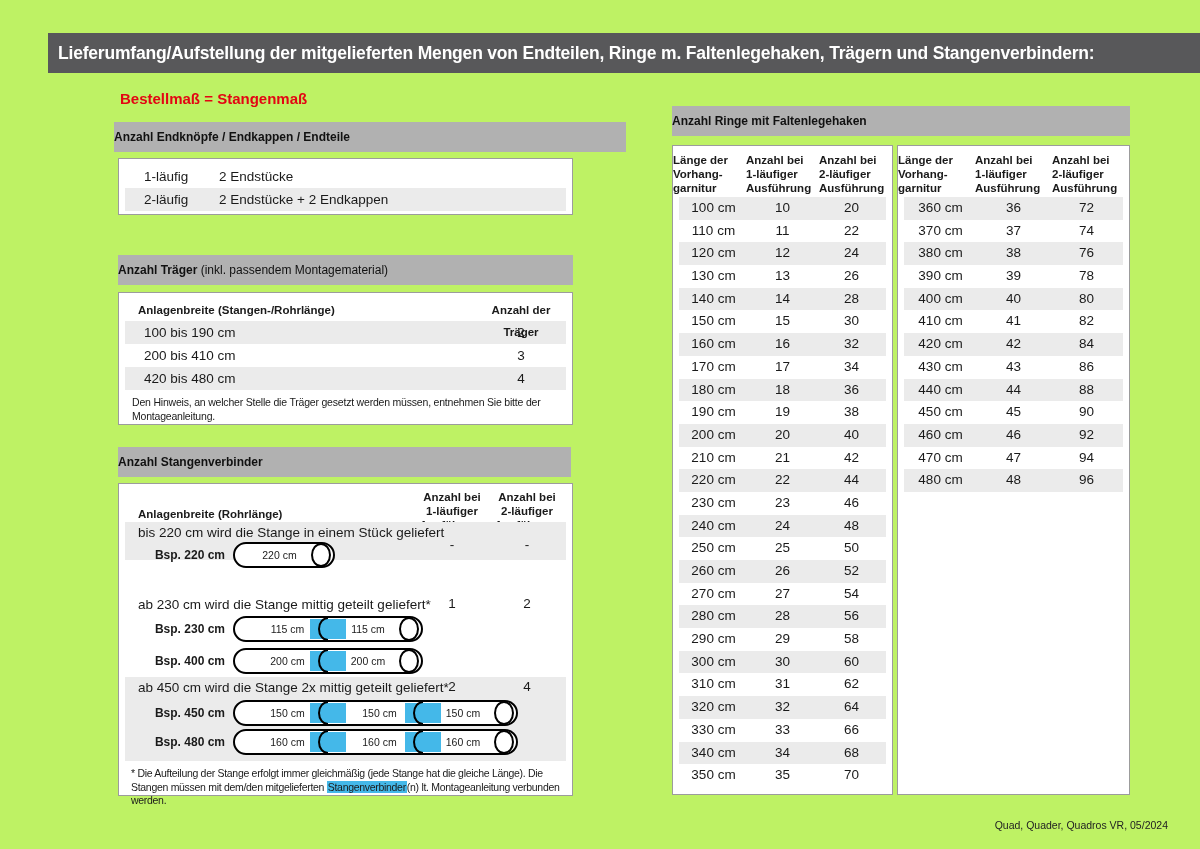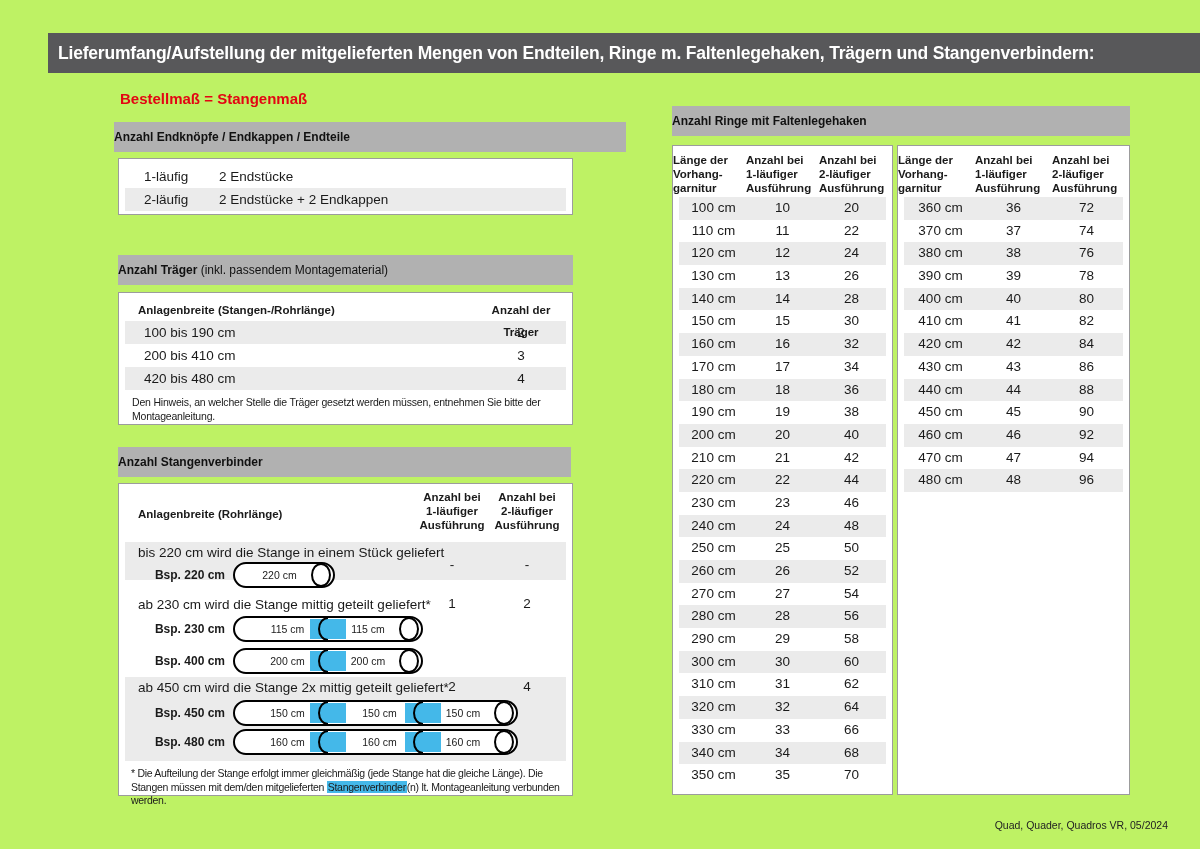--- a/index.html
+++ b/index.html
@@ -35,21 +35,21 @@
   .tra-row .c2{width:90px;text-align:center;}
   .tra-row.alt{background:#ebebeb;}
   .tra-note{margin:6px 30px 0 13px;font-size:10.5px;line-height:1.32;letter-spacing:-0.2px;}
   
   #box-ver{font-size:13.5px;}
   .ver-h1{position:absolute;left:19px;top:24px;font-weight:bold;font-size:11.5px;}
   .ver-h23{position:absolute;top:6px;width:80px;text-align:center;font-weight:bold;
            font-size:11.5px;line-height:14px;white-space:pre-line;}
   #ver-h2{left:293px;} #ver-h3{left:368px;}
   .ver-group{position:absolute;left:6px;right:6px;}
-  #vg1{top:58px;height:38px;background:#ebebeb;}
+  #vg1{top:38px;height:38px;background:#ebebeb;}
   #vg2{top:110px;height:82px;}
   #vg3{top:193px;height:84px;background:#ebebeb;}
   .vg-text{position:absolute;left:13px;top:3px;font-size:13.5px;}
   .vg-qty{position:absolute;width:80px;text-align:center;font-size:13.5px;}
   .q1{left:287px;} .q2{left:362px;}
   .qt1{top:15px;} .qt2{top:2px;}
   .rod-row{position:absolute;left:0;height:26px;display:flex;align-items:center;}
   .rod-label{width:108px;box-sizing:border-box;padding-right:8px;text-align:right;
              font-weight:bold;font-size:12px;}
   .ver-foot{position:absolute;left:12px;top:283px;width:434px;font-size:10.5px;

